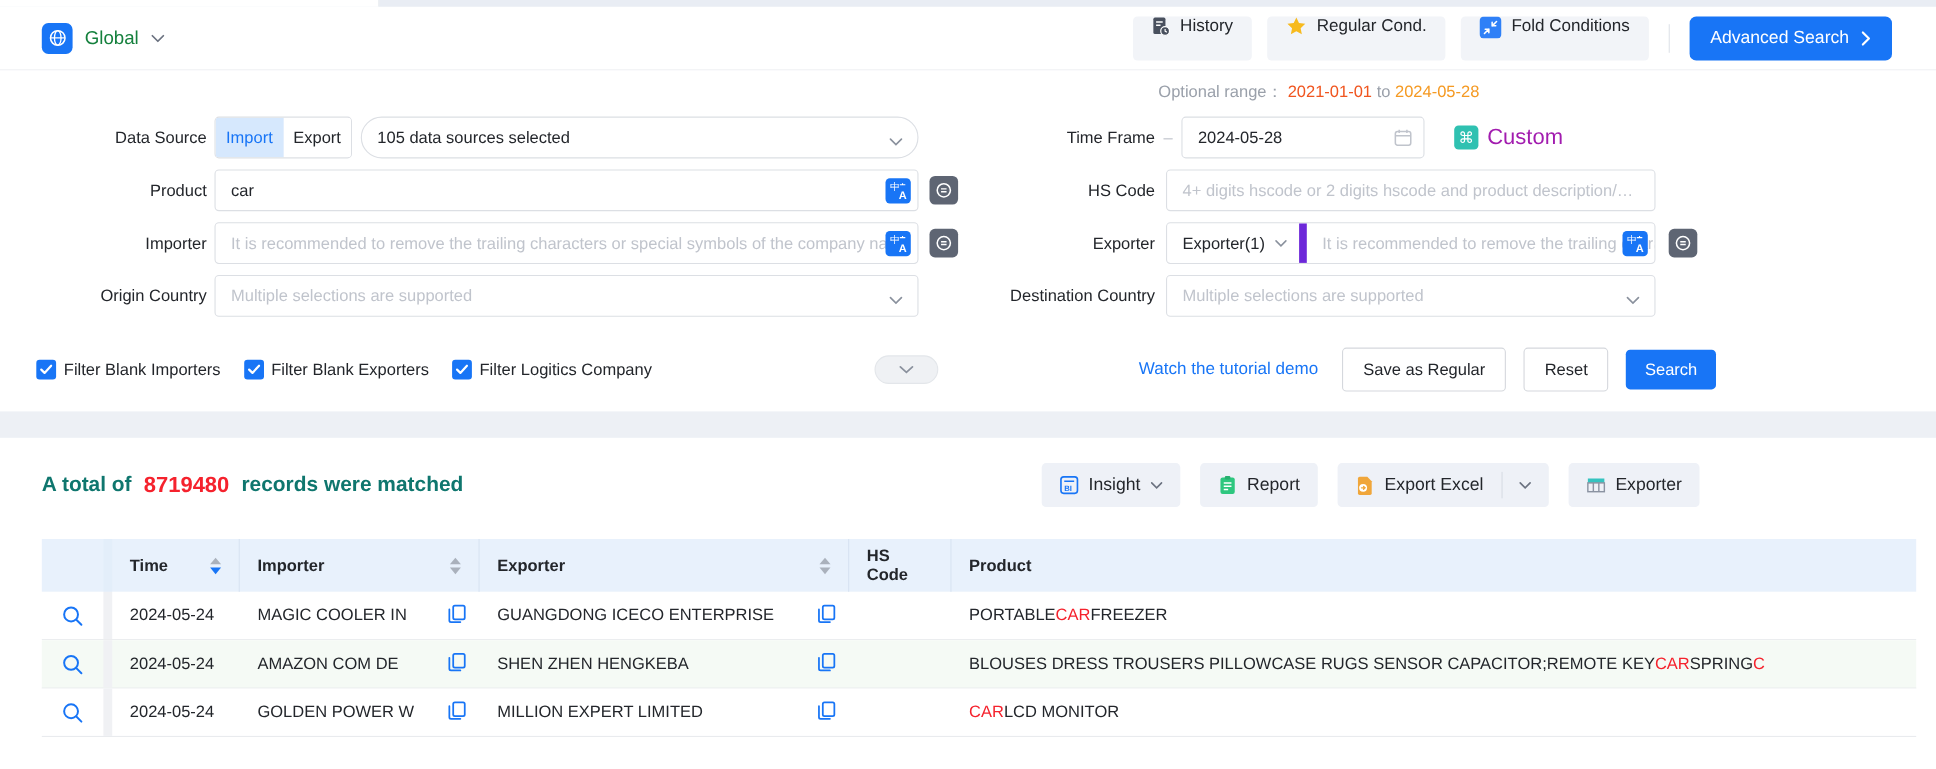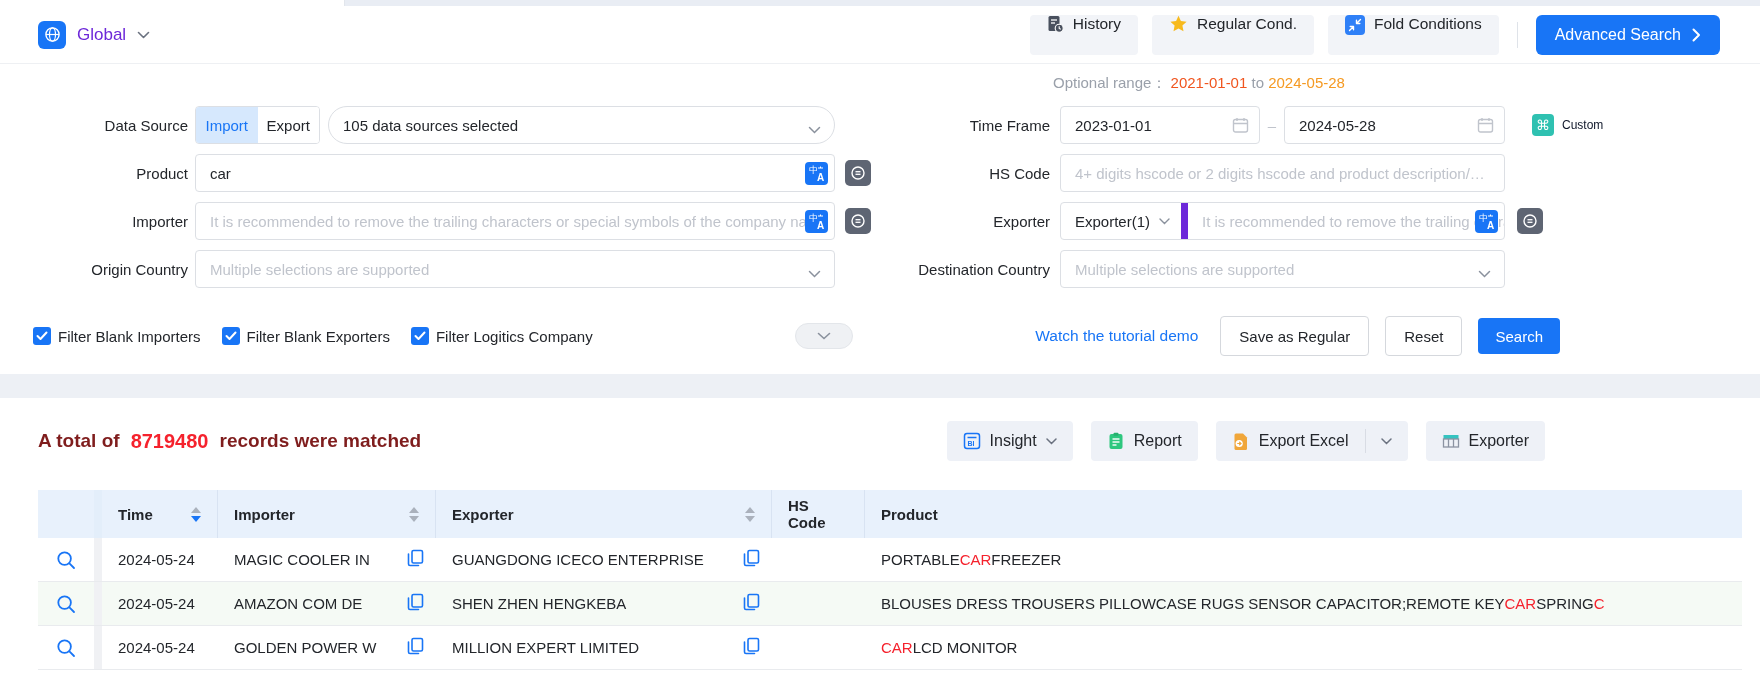--- a/index.html
+++ b/index.html
@@ -8,21 +8,21 @@
 
 
 .topstrip { height:6px; display:flex; }
 .topstrip .ts-l { width:345px; background:#fff; border-right:1px solid #e2e6ec; }
 .topstrip .ts-r { flex:1; background:#e9edf4; }
 
 
 .topbar { height:58px; background:#fff; display:flex; align-items:center; padding:0 40px 0 38px; border-bottom:1px solid #eef0f3; }
 .region { display:flex; align-items:center; gap:11px; cursor:pointer; }
 .region-icon { width:28px; height:28px; border-radius:6px; background:#1875f6; display:flex; align-items:center; justify-content:center; }
-.region-label { font-size:17px; font-weight:500; color:#6d28d9; }
+.region-label { font-size:17px; font-weight:500; color:#15803d; }
 .topbar-right { margin-left:auto; display:flex; align-items:center; gap:14px; }
 .tb-btn { height:40px; padding:0 17px; background:#f2f4f8; border-radius:4px; display:flex; align-items:flex-start; gap:9px; font-size:15.5px; color:#23262b; cursor:pointer; border:none; font-family:inherit; }
 .tb-divider { width:1px; height:26px; background:#dfe3e9; margin:0 4px; }
 .adv-btn { height:40px; padding:0 19px; background:#1875f6; border:none; border-radius:6px; color:#fff; font-size:16px; font-weight:500; display:flex; align-items:center; gap:11px; cursor:pointer; font-family:inherit; }
 
 
 .form-panel { background:#fff; padding-bottom:18px; }
 .opt-range { padding:10px 0 0 1053px; font-size:15px; color:#9aa0aa; white-space:nowrap; height:32px; }
 .opt-range .d1 { color:#f0551f; font-weight:500; }
 .opt-range .d2 { color:#f59a23; font-weight:500; }
@@ -44,41 +44,41 @@
 .seg { flex:1; display:flex; align-items:center; justify-content:center; font-size:15px; cursor:pointer; background:#fff; color:#23262b; }
 .seg.active { background:#d6e8fd; color:#1875f6; }
 .sources { width:507px; margin-left:8px; cursor:pointer;border-radius:19px; }
 
 .datefield { width:200px; margin-left:10px; cursor:pointer; }
 .datefield2 { width:221px; margin-left:6px; cursor:pointer; }
 .d-dash { width:12px; text-align:center; color:#c0c4cc; font-size:15px; margin-left:6px; }
 .cal-ic { position:absolute; right:10px; top:10px; }
 .custom-lnk { display:flex; align-items:center; gap:8px; margin-left:27px; cursor:pointer; }
 .cmd-ic { width:22px; height:22px; border-radius:4px; background:#2fc1b1; color:#fff; font-size:14px; display:flex; align-items:center; justify-content:center; }
-.custom-txt { font-size:12px; color:#0f172a; }
+.custom-txt { font-size:20px; color:#a21caf; }
 
 .exp-sel { height:100%; display:flex; align-items:center; gap:9px; padding:0 11px 0 14px; border-right:7px solid #6d28d9; font-size:15px; color:#23262b; flex-shrink:0; cursor:pointer; }
 .exp-ph { padding-right:34px; }
 
 
 .cbrow { margin-top:28px; padding-left:33px; display:flex; align-items:center; }
 .cb { display:flex; align-items:center; gap:7px; margin-right:21px; font-size:15px; color:#23262b; cursor:pointer; }
 .cb-box { width:18px; height:18px; border-radius:3px; background:#1875f6; display:flex; align-items:center; justify-content:center; flex-shrink:0; }
 .fold-pill { margin-left:auto; width:58px; height:26px; background:#eff1f4; border:1px solid #e3e6ea; border-radius:13px; display:flex; align-items:center; justify-content:center; cursor:pointer; }
 .cb-actions { margin-left:auto; margin-right:200px; display:flex; align-items:center; gap:16px; }
 .tut-link { font-size:15.5px; color:#1875f6; margin-right:6px; cursor:pointer; }
 .o-btn { height:40px; padding:0 18px; background:#fff; border:1px solid #d5d8dd; border-radius:4px; font-size:15px; color:#23262b; cursor:pointer; font-family:inherit; }
 .search-btn { height:36px; padding:0 17px; background:#1875f6; border:none; border-radius:4px; font-size:15px; color:#fff; cursor:pointer; font-family:inherit; }
 
 .panel-gap { height:24px; }
 
 
 .results-panel { background:#fff; padding-top:22px; min-height:316px; }
 .summary-row { display:flex; align-items:center; padding:0 215px 0 38px; height:42px; }
-.sum-txt { font-size:19px; font-weight:700; color:#7f1d1d; }
+.sum-txt { font-size:19px; font-weight:700; color:#0f766e; }
 .sum-count { font-size:20px; font-weight:700; color:#f5222d; margin:0 11px; }
 .toolbar { margin-left:auto; display:flex; align-items:center; gap:18px; }
 .rt-btn { height:40px; background:#eef1f7; border:none; border-radius:4px; display:flex; align-items:center; gap:9px; padding:0 16px; font-size:16px; color:#23262b; cursor:pointer; font-family:inherit; }
 .exp-group { display:flex; height:40px; background:#eef1f7; border-radius:4px; overflow:hidden; }
 .exp-main { display:flex; align-items:center; gap:9px; padding:0 16px; font-size:16px; color:#23262b; cursor:pointer;justify-content:space-between; }
 .exp-sep { width:1px; background:#d8dce4; margin:8px 0; }
 .exp-caret { width:42px; display:flex; align-items:center; justify-content:center; cursor:pointer; }
 
 
 .table { margin:28px 18px 0 38px; }
@@ -179,29 +179,20 @@
       <div class="seg">Export</div>
     </div>
     <div class="field sources">
       <span class="val">105 data sources selected</span>
       <span class="chev-in"><svg width="13" height="8" viewBox="0 0 13 8">
             <polyline points="1.5,1.5 6.5,6.5 11.5,1.5" fill="none" stroke="#8a919d" stroke-width="1.5" stroke-linecap="round"></polyline>
           </svg></span>
     </div>
     <div class="icon-slot"></div>
     <div class="flabel-r">Time Frame</div>
-    <div class="field datefield">
-      <span class="val">2023-01-01</span>
-      <span class="cal-ic"><svg width="17" height="17" viewBox="0 0 17 17">
-            <rect x="1.5" y="2.5" width="14" height="12.5" rx="2" fill="none" stroke="#c0c4cc" stroke-width="1.4"></rect>
-            <line x1="1.5" y1="6.5" x2="15.5" y2="6.5" stroke="#c0c4cc" stroke-width="1.4"></line>
-            <line x1="5" y1="1" x2="5" y2="4" stroke="#c0c4cc" stroke-width="1.4"></line>
-            <line x1="12" y1="1" x2="12" y2="4" stroke="#c0c4cc" stroke-width="1.4"></line>
-          </svg></span>
-    </div>
     <div class="d-dash">–</div>
     <div class="field datefield2">
       <span class="val">2024-05-28</span>
       <span class="cal-ic"><svg width="17" height="17" viewBox="0 0 17 17">
             <rect x="1.5" y="2.5" width="14" height="12.5" rx="2" fill="none" stroke="#c0c4cc" stroke-width="1.4"></rect>
             <line x1="1.5" y1="6.5" x2="15.5" y2="6.5" stroke="#c0c4cc" stroke-width="1.4"></line>
             <line x1="5" y1="1" x2="5" y2="4" stroke="#c0c4cc" stroke-width="1.4"></line>
             <line x1="12" y1="1" x2="12" y2="4" stroke="#c0c4cc" stroke-width="1.4"></line>
           </svg></span>
     </div>

